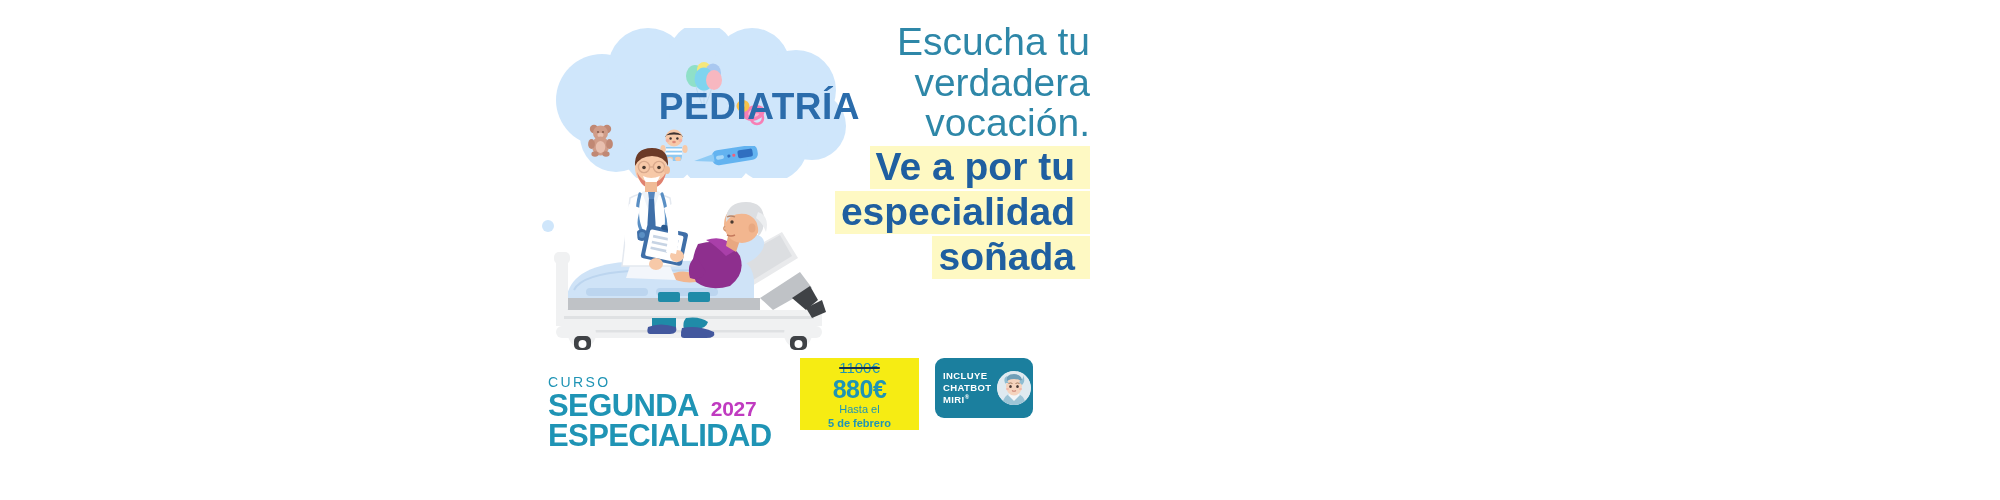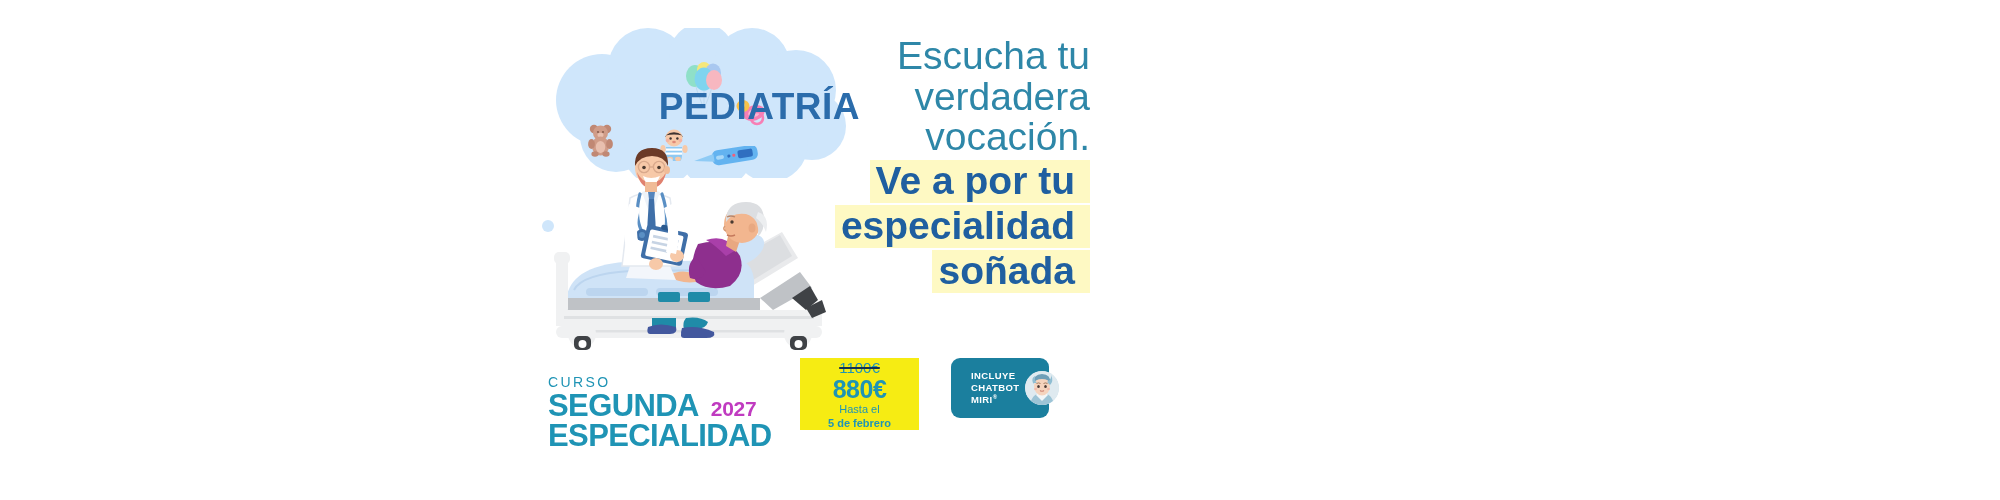--- a/index.html
+++ b/index.html
@@ -103,21 +103,21 @@
     font-weight: bold;
     font-size: 21px;
     color: #c03bc0;
     letter-spacing: -0.3px;
   }
 
   
   .headline {
     position: absolute;
     left: 330px;
-    top: 36px;
+    top: 22px;
     width: 260px;
     text-align: right;
   }
   .hl-line {
     font-family: "Liberation Sans", sans-serif;
     font-size: 39px;
     line-height: 1.04;
     color: #2e87a8;
     font-weight: normal;
     white-space: nowrap;
@@ -188,24 +188,23 @@
     line-height: 1.2;
   }
 
   .chatbot-badge {
     width: 98px;
     height: 60px;
     background: #1b7f9e;
     border-radius: 9px;
     display: flex;
     align-items: center;
-    padding: 0 20px;
+    padding: 0 8px;
     box-sizing: border-box;
     gap: 5px;
-    margin-left: 16px;
   }
   .cb-text {
     font-family: "Liberation Sans", sans-serif;
     font-size: 9.5px;
     font-weight: bold;
     color: #ffffff;
     letter-spacing: 0.4px;
     line-height: 1.28;
   }
   .cb-text sup { font-size: 6px; vertical-align: super; }

